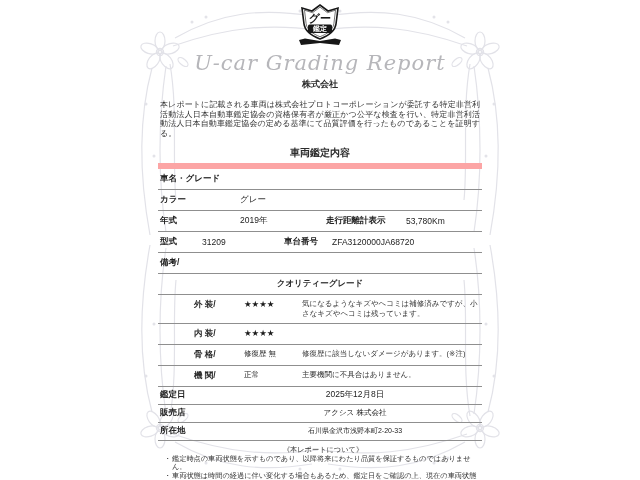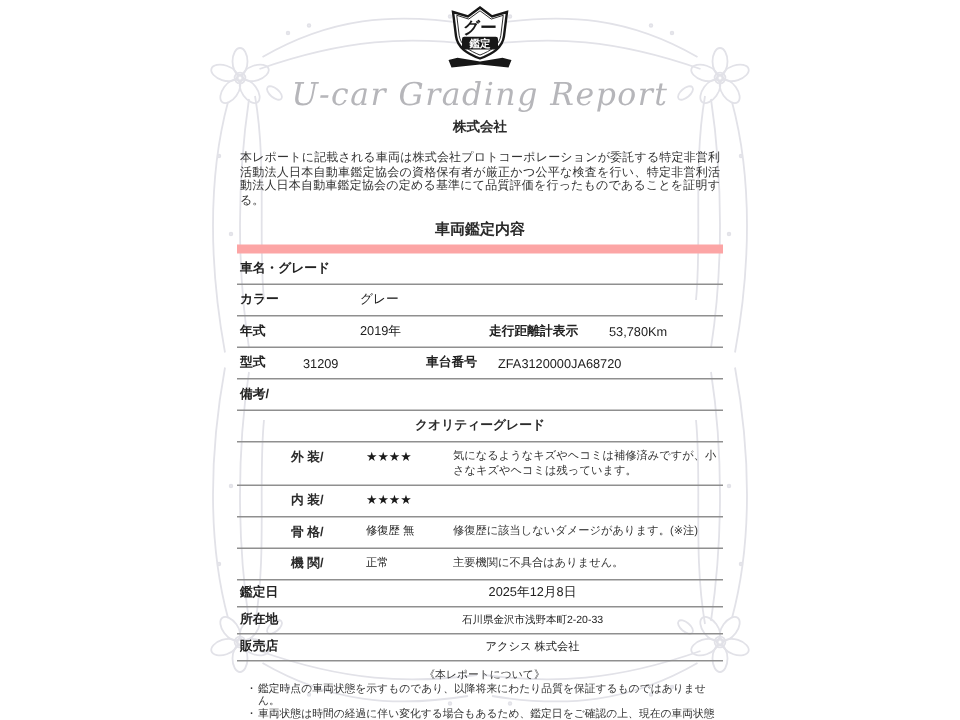--- a/index.html
+++ b/index.html
@@ -141,26 +141,26 @@
         <span class="grade-lbl">機 関/</span>
         <span class="grade-mid" style="font-size:7.5px;">正常</span>
         <span class="grade-txt">主要機関に不具合はありません。</span>
       </div>
 
       <div class="trow thin">
         <span class="lbl cert-lbl" style="margin-left:0;">鑑定日</span>
         <span class="cert-val">2025年12月8日</span>
       </div>
       <div class="trow thin">
+        <span class="lbl cert-lbl" style="margin-left:0;">販売店</span>
+        <span class="cert-val dealer">アクシス 株式会社</span>
+      </div>
+      <div class="trow thin">
         <span class="lbl cert-lbl" style="margin-left:0;">所在地</span>
         <span class="cert-val addr">石川県金沢市浅野本町2-20-33</span>
-      </div>
-      <div class="trow thin">
-        <span class="lbl cert-lbl" style="margin-left:0;">販売店</span>
-        <span class="cert-val dealer">アクシス 株式会社</span>
       </div>
     </div>
 
     <div class="notes">
       <div class="notes-title">《本レポートについて》</div>
       <div class="note-item">
         <span class="note-bullet">・</span>
         <span class="note-text">鑑定時点の車両状態を示すものであり、以降将来にわたり品質を保証するものではありません。</span>
       </div>
       <div class="note-item">

